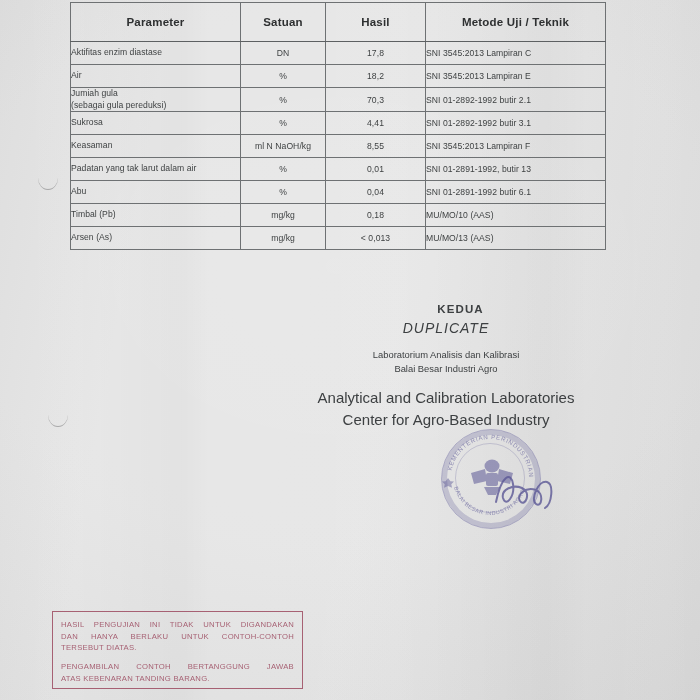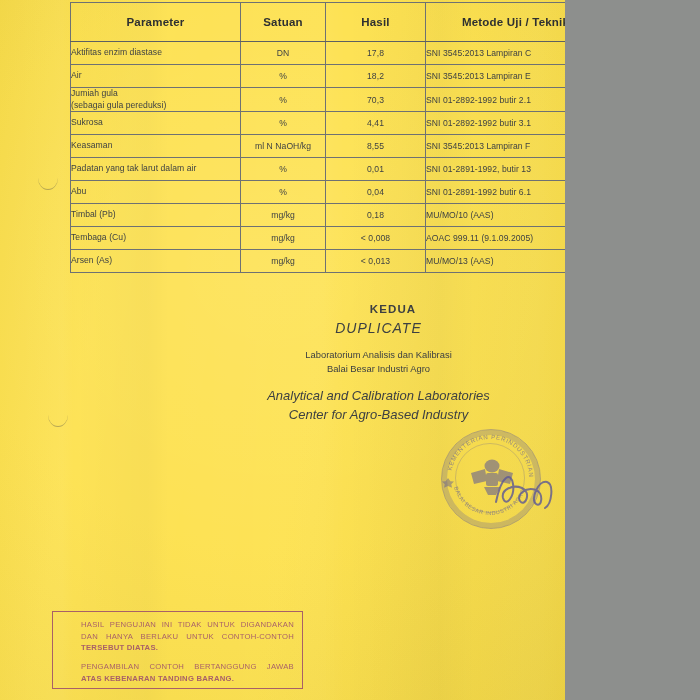--- a/index.html
+++ b/index.html
@@ -3,24 +3,24 @@
 <meta charset="utf-8">
 <title>Laboratory Test Report Scan</title>
 <style>
   html, body {
     margin: 0;
     padding: 0;
     background: #8d8f8d;
   }
   #page {
     position: relative;
-    width: 565px;
+    width: 700px;
     height: 700px;
     overflow: hidden;
-    background: #fde047;
+    background: #e5e5e5;
     font-family: "Liberation Sans", sans-serif;
     -webkit-font-smoothing: antialiased;
   }
   
   #paper-texture {
     position: absolute;
     inset: 0;
     background:
       radial-gradient(ellipse 120% 90% at 48% 38%, rgba(255,255,255,0.10) 0%, rgba(255,255,255,0.03) 45%, rgba(0,0,0,0.045) 100%),
       linear-gradient(100deg, rgba(0,0,0,0.035) 0%, rgba(255,255,255,0.05) 22%, rgba(255,255,255,0.03) 55%, rgba(0,0,0,0.05) 100%);
@@ -115,22 +115,21 @@
   #lab-name-id {
     left: 0; right: 0; top: 348px;
     font-size: 9.4px;
     line-height: 1.45;
     text-align: center;
   }
   #lab-name-id > span { position: relative; left: 96px; display: block; }
 
   #lab-name-en {
     left: 0; right: 0; top: 387px;
-    font-size: 13px;
-    font-style: italic;
+    font-size: 15px;
     line-height: 1.45;
   }
   #lab-name-en > span { position: relative; left: 96px; display: block; }
 
   
   #signatory-title {
     left: 0; right: 0; top: 429px;
     font-size: 8.8px;
     line-height: 1.55;
     color: #44474a;
@@ -211,23 +210,23 @@
     font-size: 7.7px;
     line-height: 1.52;
     letter-spacing: 0.25px;
     padding: 7px 8px 0 8px;
     box-sizing: border-box;
     opacity: 0.92;
   }
   #disclaimer-stamp p { margin: 0; }
   #disclaimer-para-1 { text-align: justify; }
   #disclaimer-para-2 { margin-top: 7px !important; text-align: justify; }
-  #disclaimer-para-1 > span, #disclaimer-para-2 > span { display: block; margin-left: 20px; }
+  #disclaimer-para-1 > span, #disclaimer-para-2 > span { display: block; }
   .justify-line { display: block; text-align: justify; text-align-last: justify; }
-  .plain-line { display: block; font-weight: bold; }
+  .plain-line { display: block; }
 
   
   .punch-mark {
     position: absolute;
     width: 20px;
     height: 11px;
     border-bottom: 1.4px solid rgba(70,72,74,0.38);
     border-radius: 0 0 50% 50% / 0 0 100% 100%;
     pointer-events: none;
   }
@@ -318,28 +317,20 @@
           <td class="cell-center">0,04</td>
           <td class="cell-metode">SNI 01-2891-1992 butir 6.1</td>
         </tr>
         <tr>
           <td class="cell-param">
             <span class="param-sub">Timbal (Pb)</span>
           </td>
           <td class="cell-center">mg/kg</td>
           <td class="cell-center">0,18</td>
           <td class="cell-metode">MU/MO/10 (AAS)</td>
-        </tr>
-        <tr>
-          <td class="cell-param">
-            <span class="param-sub">Tembaga (Cu)</span>
-          </td>
-          <td class="cell-center">mg/kg</td>
-          <td class="cell-center">&lt; 0,008</td>
-          <td class="cell-metode">AOAC 999.11 (9.1.09.2005)</td>
         </tr>
         <tr>
           <td class="cell-param">
             <span class="param-sub">Arsen (As)</span>
           </td>
           <td class="cell-center">mg/kg</td>
           <td class="cell-center">&lt; 0,013</td>
           <td class="cell-metode">MU/MO/13 (AAS)</td>
         </tr>
       </tbody>

